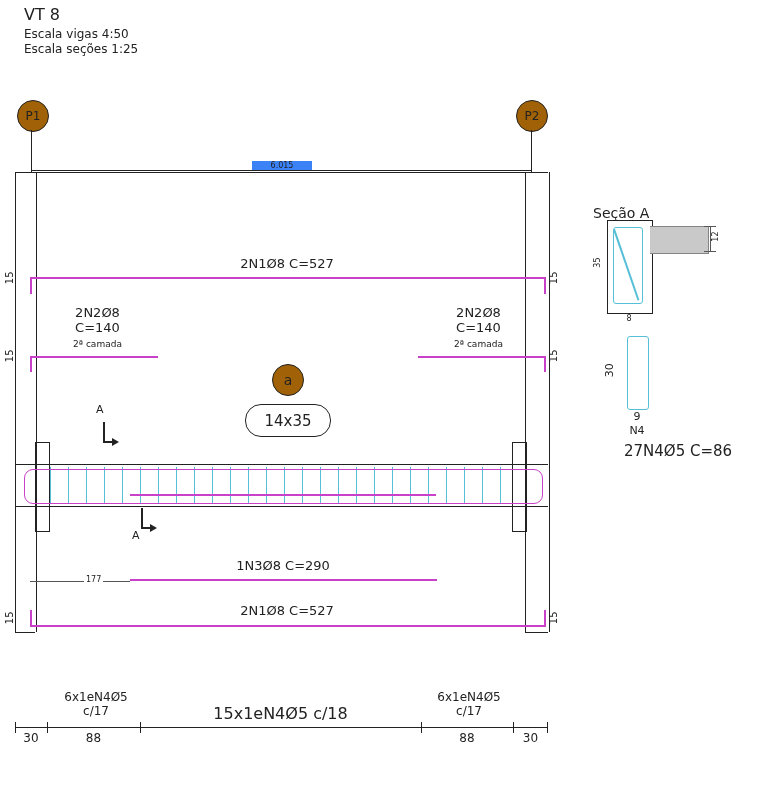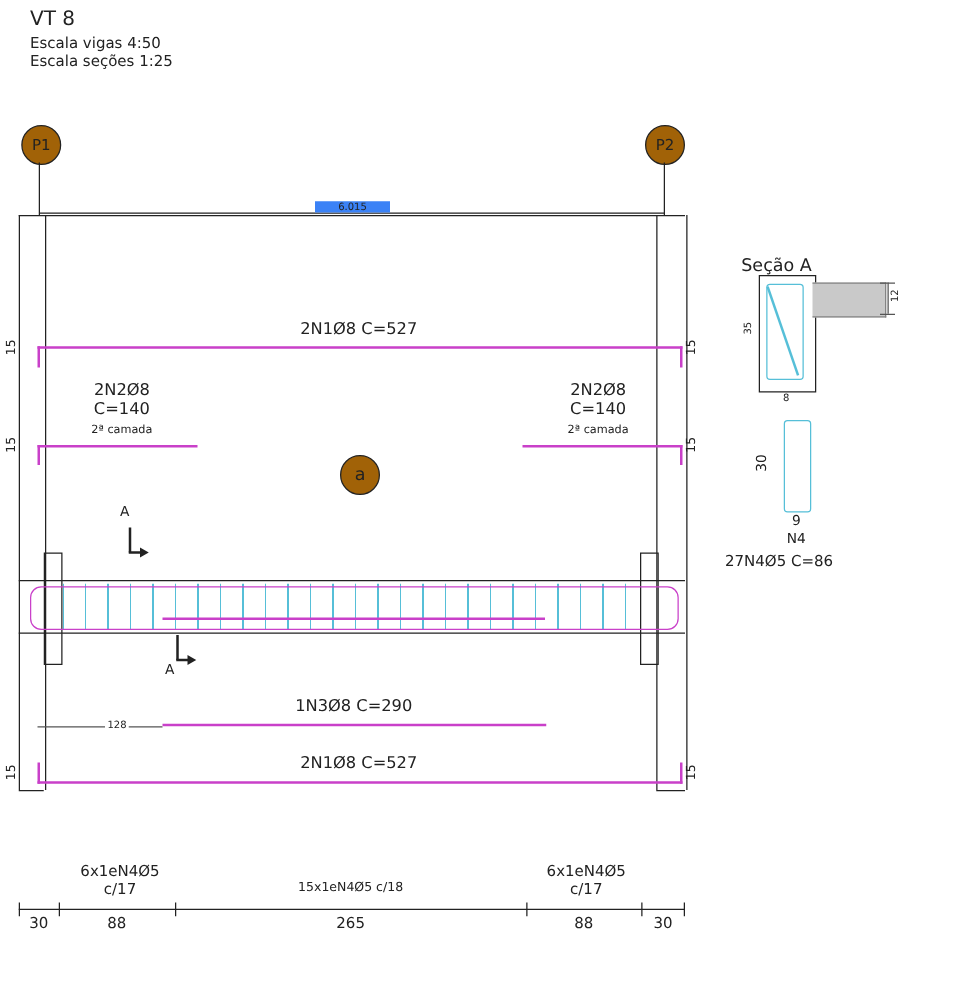--- a/index.html
+++ b/index.html
@@ -62,72 +62,72 @@
   <div class="t rot c" style="left:0px;top:350px;width:20px;font-size:10px;">15</div>
   <div class="t rot c" style="left:544px;top:350px;width:20px;font-size:10px;">15</div>
   <div class="t c" style="left:55px;top:306px;width:85px;font-size:13px;">2N2Ø8</div>
   <div class="t c" style="left:55px;top:321px;width:85px;font-size:13px;">C=140</div>
   <div class="t c" style="left:50px;top:339px;width:95px;font-size:9px;">2ª camada</div>
   <div class="t c" style="left:436px;top:306px;width:85px;font-size:13px;">2N2Ø8</div>
   <div class="t c" style="left:436px;top:321px;width:85px;font-size:13px;">C=140</div>
   <div class="t c" style="left:431px;top:339px;width:95px;font-size:9px;">2ª camada</div>
 
   <div class="circ" style="left:272px;top:364px;width:30px;height:30px;font-size:14px;">a</div>
+  <div class="box" style="left:245px;top:404px;width:84px;height:31px;border-radius:16px;display:flex;align-items:center;justify-content:center;font-size:15px;background:#fff;">14x35</div>
 
   <div class="t" style="left:96px;top:404px;font-size:11px;">A</div>
   <div class="vl" style="left:103px;top:422px;height:20px;width:1.5px;"></div>
   <div class="hl" style="left:103px;top:441px;width:11px;height:1.5px;"></div>
   <div class="arr" style="left:112px;top:438px;"></div>
   <div class="vl" style="left:141px;top:508px;height:20px;width:1.5px;"></div>
   <div class="hl" style="left:141px;top:527px;width:11px;height:1.5px;"></div>
   <div class="arr" style="left:150px;top:524px;"></div>
   <div class="t" style="left:132px;top:530px;font-size:11px;">A</div>
 
   <div class="hl" style="left:30px;top:581px;width:100px;background:#555;"></div>
-  <div class="t" style="left:84px;top:575px;font-size:8px;background:#fff;padding:0 2px;">128</div>
+  <div class="t" style="left:84px;top:575px;font-size:8px;background:#fff;padding:0 2px;">177</div>
   <div class="mg" style="left:130px;top:579px;width:307px;height:2px;"></div>
   <div class="t c" style="left:208px;top:559px;width:150px;font-size:13px;">1N3Ø8 C=290</div>
 
   <div class="mg" style="left:30px;top:625px;width:516px;height:2px;"></div>
   <div class="mg" style="left:30px;top:610px;width:2px;height:17px;"></div>
   <div class="mg" style="left:544px;top:610px;width:2px;height:17px;"></div>
   <div class="t c" style="left:217px;top:604px;width:140px;font-size:13px;">2N1Ø8 C=527</div>
   <div class="t rot c" style="left:0px;top:612px;width:20px;font-size:10px;">15</div>
   <div class="t rot c" style="left:544px;top:612px;width:20px;font-size:10px;">15</div>
 
   <div class="t c" style="left:46px;top:691px;width:100px;font-size:12px;">6x1eN4Ø5</div>
   <div class="t c" style="left:46px;top:705px;width:100px;font-size:12px;">c/17</div>
-  <div class="t c" style="left:200px;top:705px;width:161px;font-size:10px;">15x1eN4Ø5 c/18</div>
+  <div class="t c" style="left:200px;top:705px;width:161px;font-size:16px;">15x1eN4Ø5 c/18</div>
   <div class="t c" style="left:419px;top:691px;width:100px;font-size:12px;">6x1eN4Ø5</div>
   <div class="t c" style="left:419px;top:705px;width:100px;font-size:12px;">c/17</div>
 
   <div class="hl" style="left:15px;top:727px;width:533px;"></div>
   <div class="vl" style="left:15px;top:722px;height:11px;"></div>
   <div class="vl" style="left:47px;top:722px;height:11px;"></div>
   <div class="vl" style="left:140px;top:722px;height:11px;"></div>
   <div class="vl" style="left:421px;top:722px;height:11px;"></div>
   <div class="vl" style="left:513px;top:722px;height:11px;"></div>
   <div class="vl" style="left:547px;top:722px;height:11px;"></div>
   <div class="t c" style="left:15px;top:732px;width:32px;font-size:12px;">30</div>
   <div class="t c" style="left:47px;top:732px;width:93px;font-size:12px;">88</div>
-  <div class="t c" style="left:140px;top:732px;width:281px;font-size:12px;">265</div>
   <div class="t c" style="left:421px;top:732px;width:92px;font-size:12px;">88</div>
   <div class="t c" style="left:513px;top:732px;width:35px;font-size:12px;">30</div>
 
   <div class="t" style="left:593px;top:165px;font-size:14px;margin-top:40px;">Seção A</div>
   <div class="box" style="left:607px;top:220px;width:44px;height:92px;border-width:1.5px;"></div>
   <div style="position:absolute;left:650px;top:226px;width:58px;height:26px;background:#c9c9c9;border:1px solid #848484;border-left:none;"></div>
   <div class="hl" style="left:704px;top:226px;width:12px;background:#555;"></div>
   <div class="hl" style="left:704px;top:251px;width:12px;background:#555;"></div>
   <div class="vl" style="left:710px;top:226px;height:25px;background:#555;"></div>
   <div class="t rot c" style="left:708px;top:232px;width:16px;font-size:8px;">12</div>
   <div style="position:absolute;left:613px;top:227px;width:28px;height:75px;border:1.5px solid #56bfd8;border-radius:3px;"></div>
   <div class="cy" style="left:615px;top:229px;width:75px;height:1.5px;transform-origin:0 0;transform:rotate(71deg);"></div>
   <div class="t rot c" style="left:588px;top:258px;width:20px;font-size:8px;">35</div>
   <div class="t c" style="left:607px;top:314px;width:44px;font-size:8px;">8</div>
 
   <div style="position:absolute;left:627px;top:336px;width:20px;height:72px;border:1.5px solid #56bfd8;border-radius:3px;"></div>
   <div class="t rot c" style="left:597px;top:364px;width:26px;font-size:11px;">30</div>
   <div class="t c" style="left:627px;top:411px;width:20px;font-size:11px;">9</div>
   <div class="t c" style="left:620px;top:425px;width:34px;font-size:11px;">N4</div>
-  <div class="t" style="left:580px;top:443px;font-size:12px;">27N4Ø5 C=86</div>
+  <div class="t" style="left:624px;top:443px;font-size:15px;">27N4Ø5 C=86</div>
 
 </div>
 
 </body></html>

